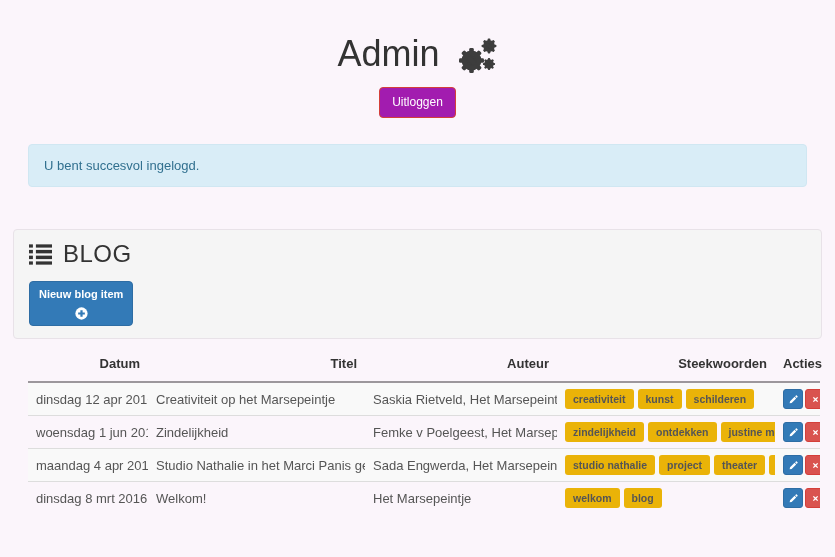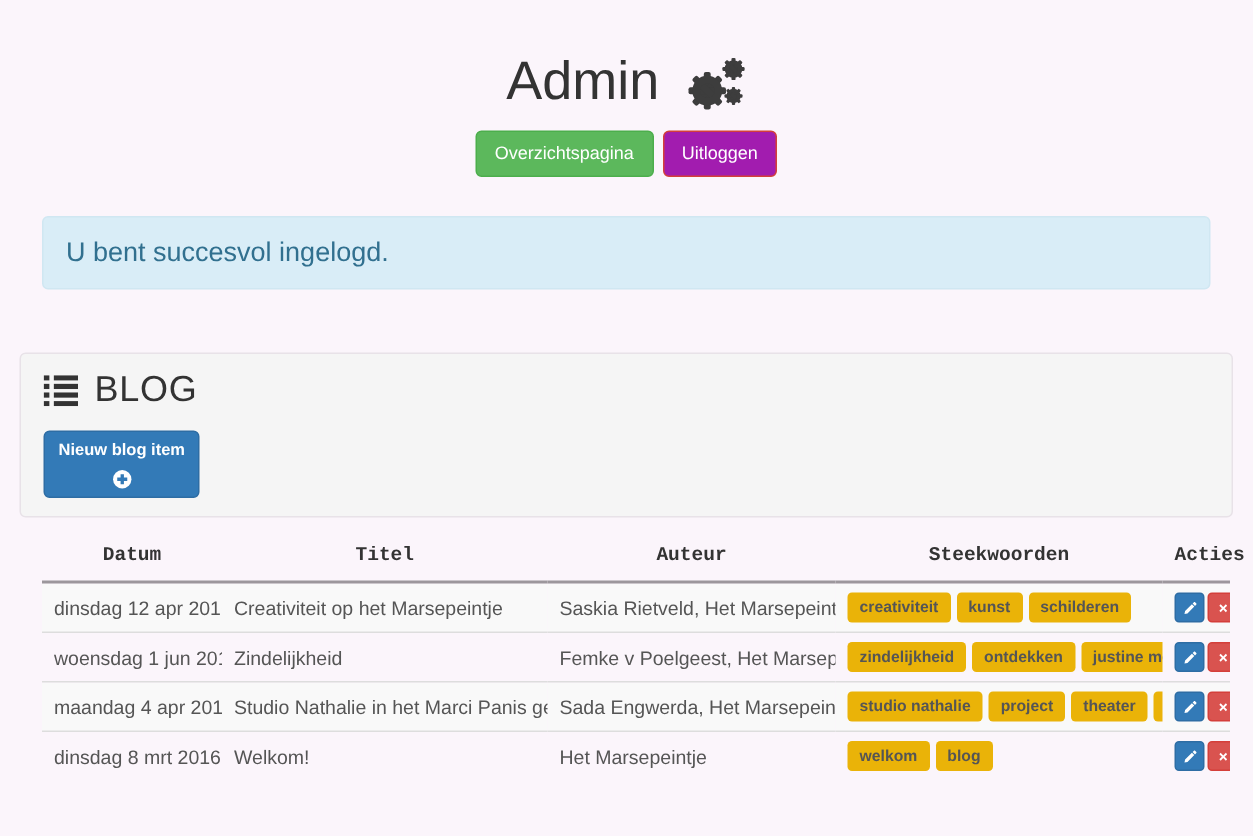--- a/index.html
+++ b/index.html
@@ -34,21 +34,21 @@
   }
   .btn-success { background: #5cb85c; border-color: #4cae4c; }
   .btn-danger  { background: #a21caf; border-color: #d43f3a; }
   .btn-primary { background: #337ab7; border-color: #2e6da4; }
 
   
   .alert-info {
     margin: 26px 28px 0;
     background: #d9edf7; border: 1px solid #d0e7f2;
     color: #31708f; border-radius: 4px;
-    padding: 13px 15px; font-size: 18px;
+    padding: 13px 15px; font-size: 13px;
   }
 
   
   .well {
     margin: 42px 13px 0;
     background: #f5f5f5;
     border: 1px solid #e8e2e8; border-radius: 4px;
     padding: 9px 15px 12px;
   }
   .blog-heading {
@@ -62,24 +62,23 @@
     font-size: 11px; font-weight: bold; padding: 5px 9px; flex-direction: column;
   }
 
   
   table.blog-table {
     border-collapse: collapse; table-layout: fixed;
     width: 792px; margin: 8px 15px 0 28px;
     font-size: 13px;
   }
   .blog-table thead th {
-    text-align: center; font-weight: bold; color: #333;
+    text-align: right; font-weight: bold; color: #333;
     padding: 9px 8px 10px;
     border-bottom: 2px solid #9c979c;
-    font-family: Liberation Mono, monospace;
   }
   .blog-table tbody td {
     padding: 6px 8px;
     border-top: 1px solid #ddd;
     color: #555; vertical-align: middle;
     white-space: nowrap; overflow: hidden;
   }
   .blog-table tbody tr:nth-child(odd) { background: #f9f9f9; }
   .tag {
     display: inline-block;
@@ -149,21 +148,20 @@
   <header class="masthead">
     <h1 class="page-title">
       <span>Admin</span>
       <svg class="cogs" width="40" height="38" viewBox="0 0 40 38">
         <use href="#gear" x="0" y="10" width="27" height="27"></use>
         <use href="#gear" x="23" y="1" width="16" height="16"></use>
         <use href="#gear" x="24.5" y="20.5" width="13" height="13"></use>
       </svg>
     </h1>
     <div class="header-buttons">
-      <button class="btn btn-success">Overzichtspagina</button>
       <button class="btn btn-danger">Uitloggen</button>
     </div>
   </header>
 
   <div class="alert-info">
     <span>U bent succesvol ingelogd.</span>
   </div>
 
   <section class="well">
     <h2 class="blog-heading">

